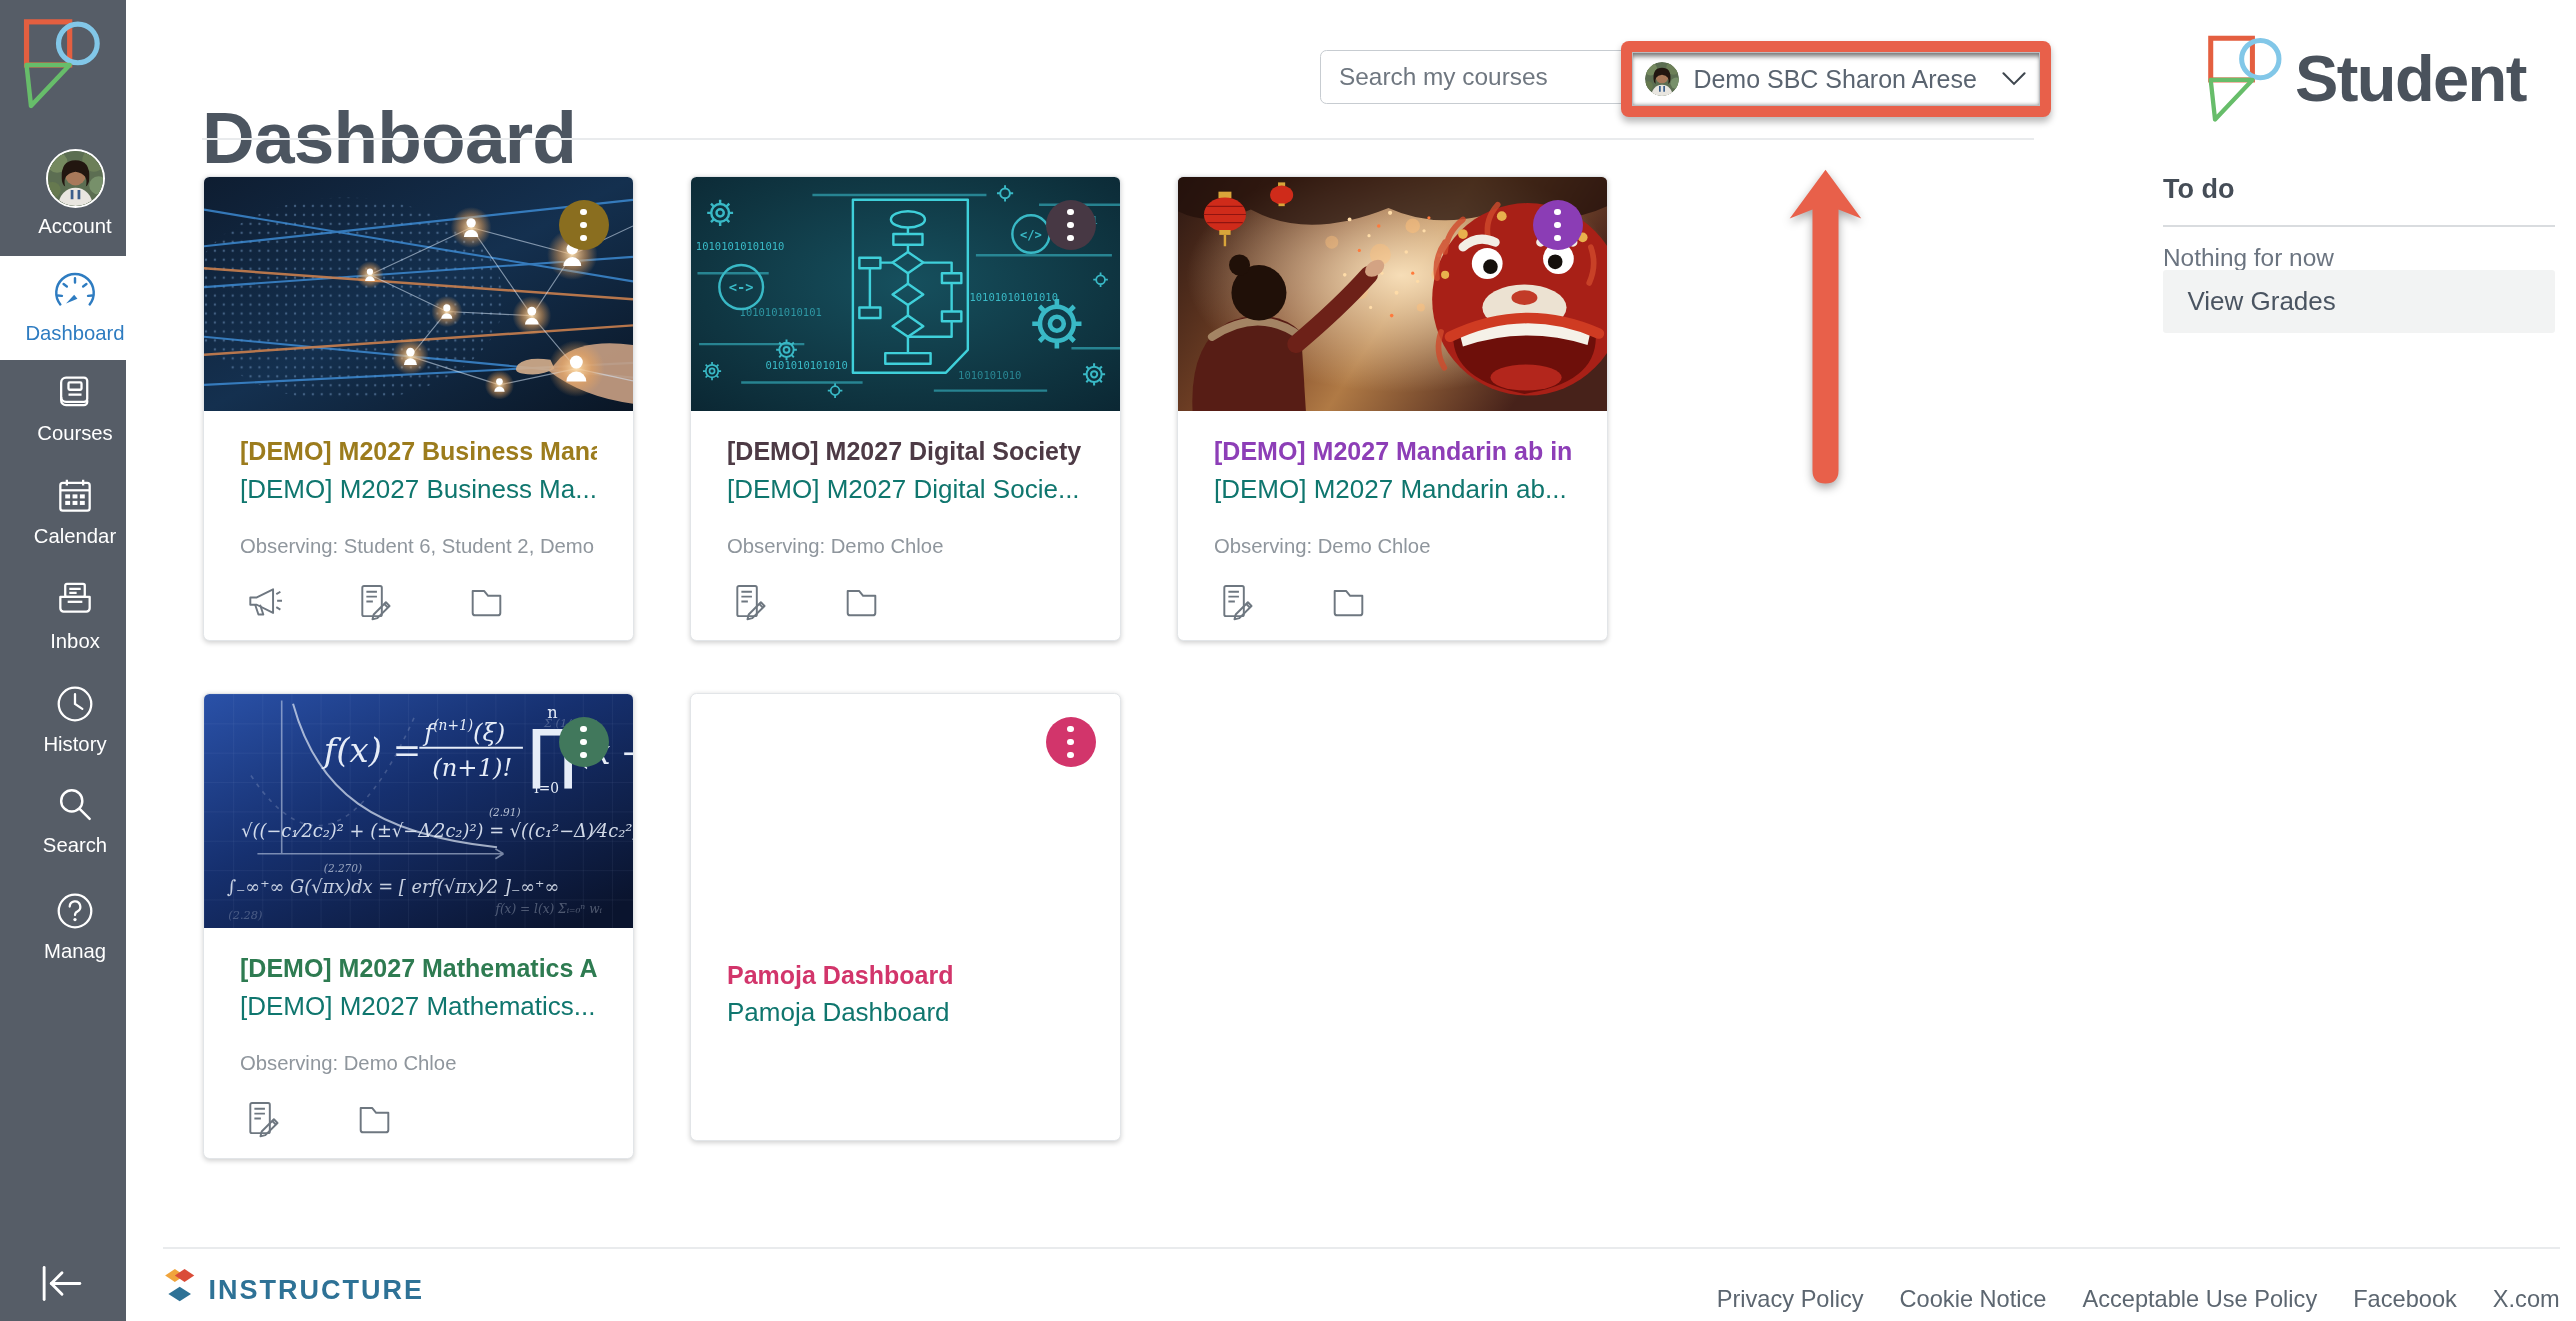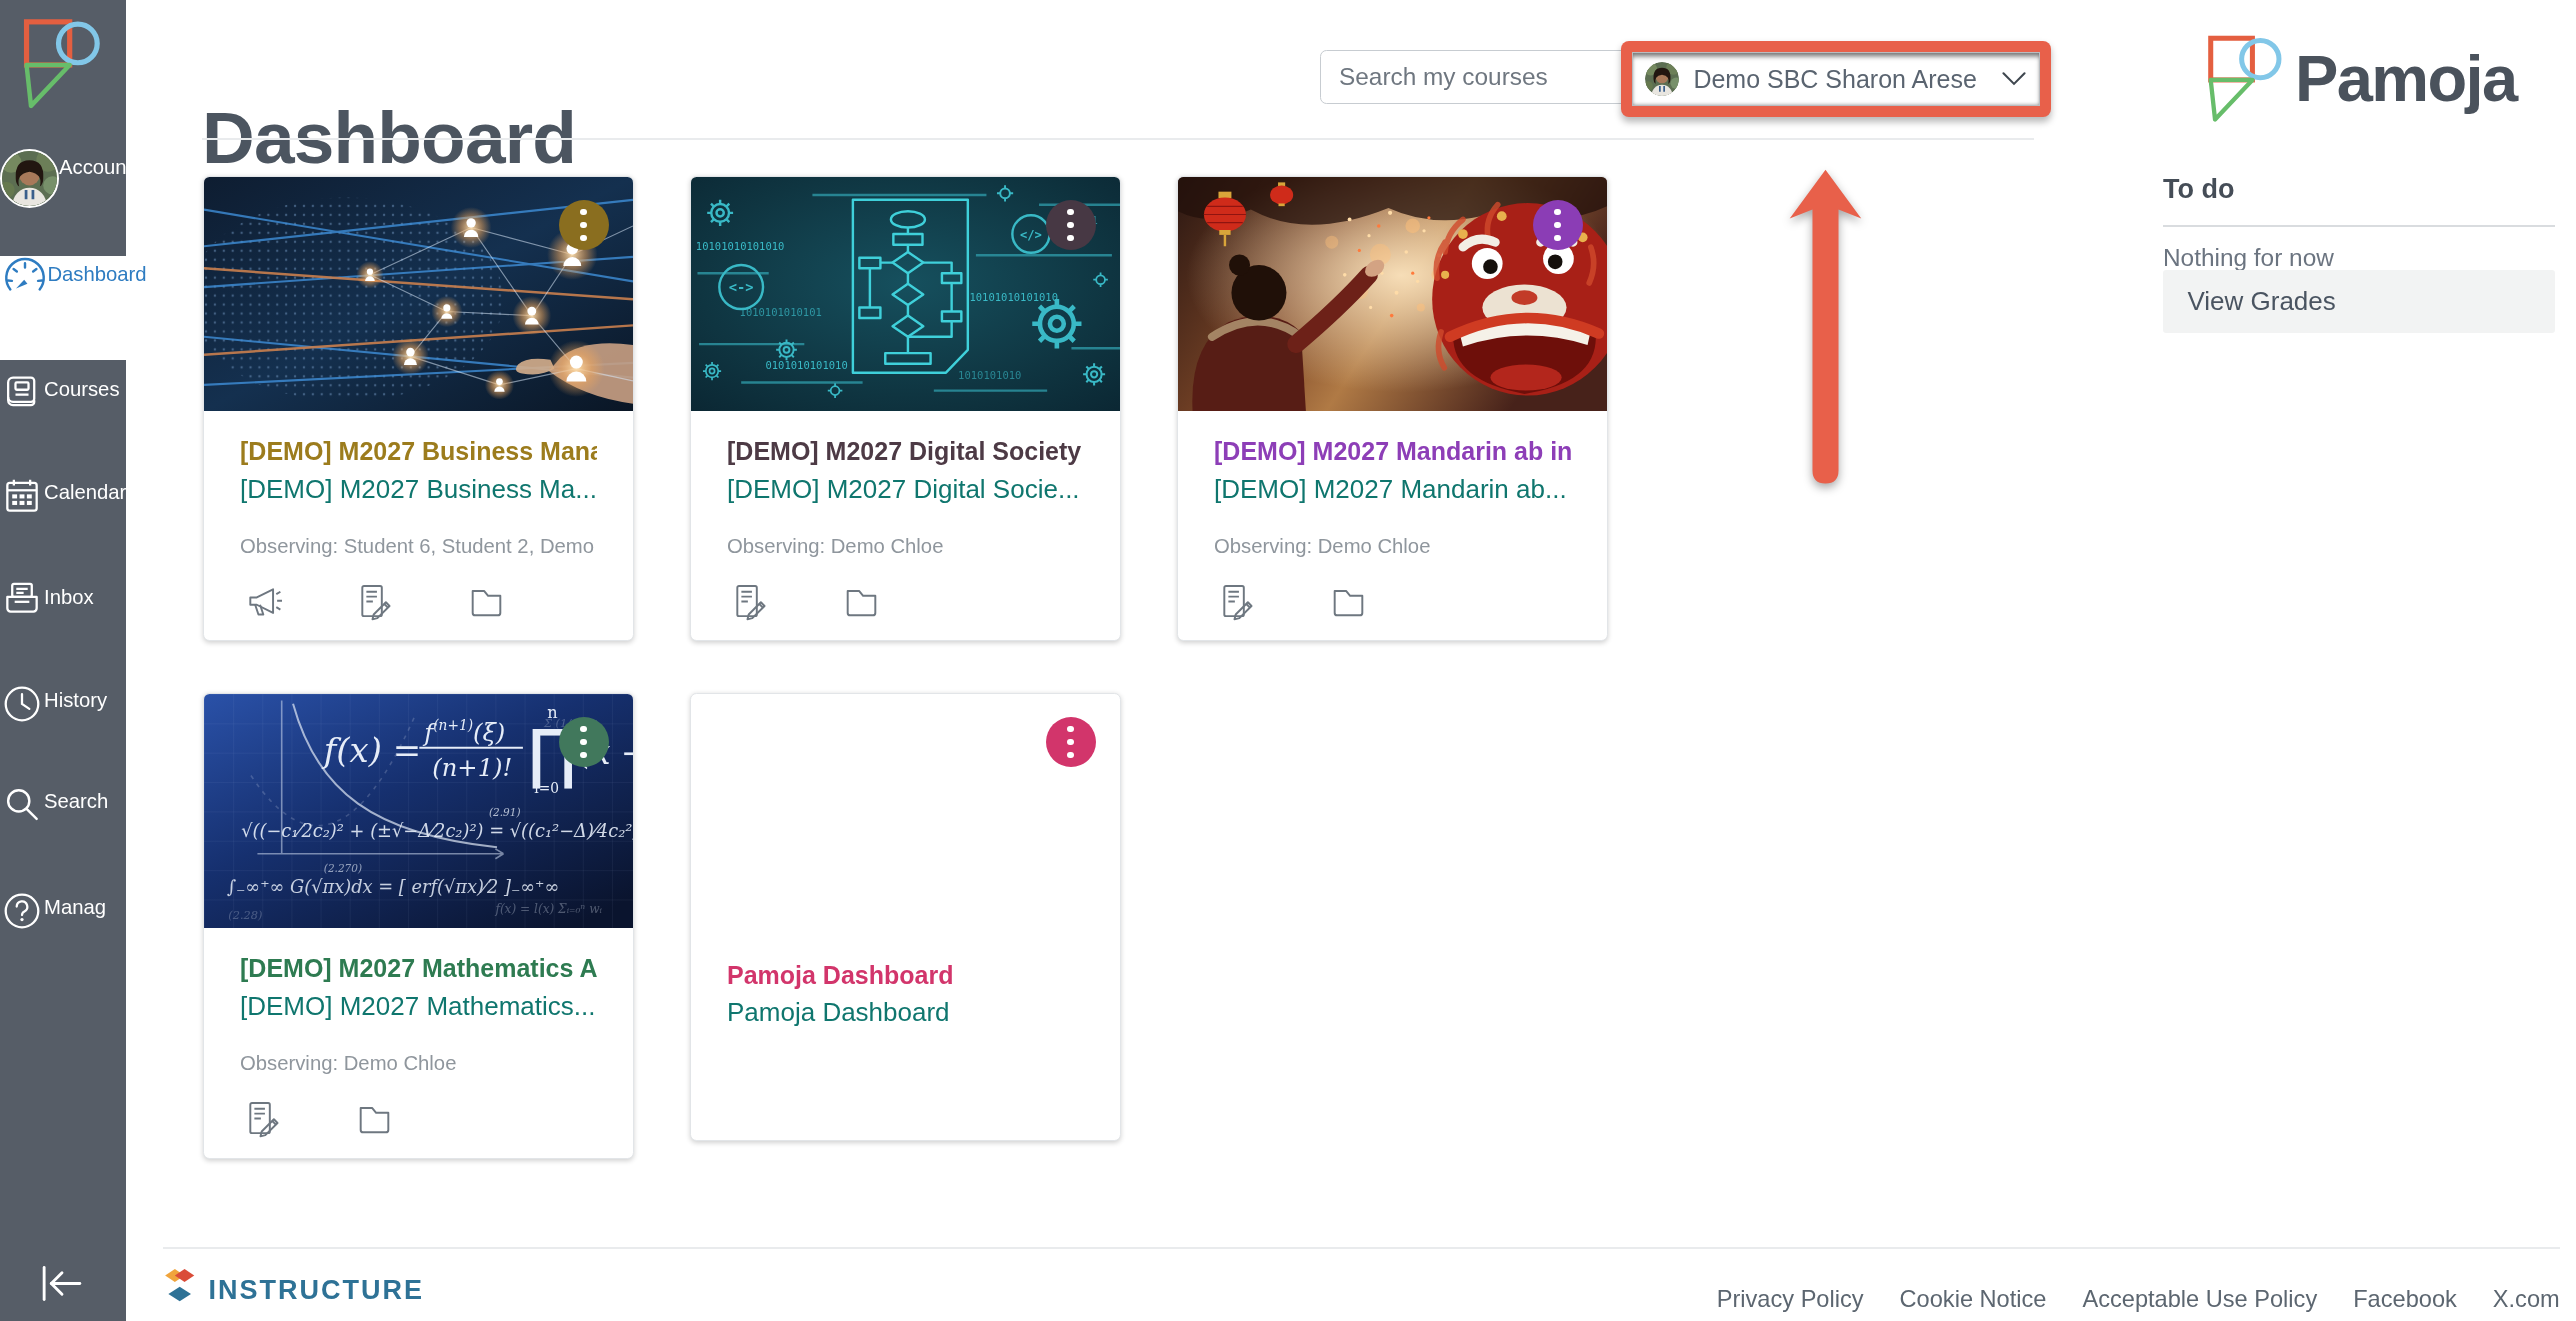--- a/index.html
+++ b/index.html
@@ -2,22 +2,22 @@
 <html style="font-size:13px"><head>
 <meta charset="utf-8">
 <style>
   html,body{margin:0;padding:0;background:#fff;}
   #screen{position:relative;width:2576px;height:1321px;background:#ffffff;
     font-family:"Liberation Sans","DejaVu Sans",sans-serif;overflow:hidden;}
 
   
   .sidebar{position:absolute;left:0;top:0;width:126px;height:1321px;background:#565d67;}
   .side-logo{position:absolute;left:21px;top:18px;width:81px;height:91px;cursor:pointer;}
-  .nav-item{position:absolute;left:0;width:150px;display:flex;flex-direction:row;
-    color:#ffffff;cursor:pointer;}
+  .nav-item{position:absolute;left:0;width:150px;display:flex;flex-direction:column;
+    align-items:center;color:#ffffff;cursor:pointer;}
   .nav-item .nav-icon{width:44px;height:44px;}
   .nav-label{font-size:20.3px;margin-top:7.3px;line-height:1.1;}
   .nav-item.active{background:#ffffff;height:104px;justify-content:center;}
   .nav-avatar{width:55px;height:55px;border-radius:50%;border:2.4px solid #ffffff;background:#5c6e52;}
   .collapse-btn{position:absolute;left:37px;top:1263px;width:50px;height:41px;color:#fff;cursor:pointer;}
 
   
   .page-title{position:absolute;left:202px;top:52px;font-size:73px;font-weight:700;color:#4c5560;letter-spacing:-0.8px;line-height:1;}
   .header-divider{position:absolute;left:202px;top:138px;width:1832px;height:1.6px;background:#e9ebed;}
 
@@ -619,21 +619,21 @@
     <div class="card-body">
       <div class="card-title"><span>Pamoja Dashboard</span><span class="ellipsis"></span></div>
       <div class="card-sub">Pamoja Dashboard</div>
     </div>
   </div>
 
   <div class="brand">
     <svg class="brand-mark" viewBox="0 0 92 112" width="75" height="91">
         <use href="#i-pamoja"></use>
       </svg>
-    <span class="brand-name">Pamoja</span>
+    <span class="brand-name">Student</span>
   </div>
   <div class="todo-title">To do</div>
   <div class="todo-divider"></div>
   <div class="todo-empty">Nothing for now</div>
   <div class="view-grades">View Grades</div>
 
   <div class="footer-divider"></div>
   <div class="instructure">
     <svg viewBox="0 0 40 52" width="33" height="42">
         <use href="#i-instructure"></use>

